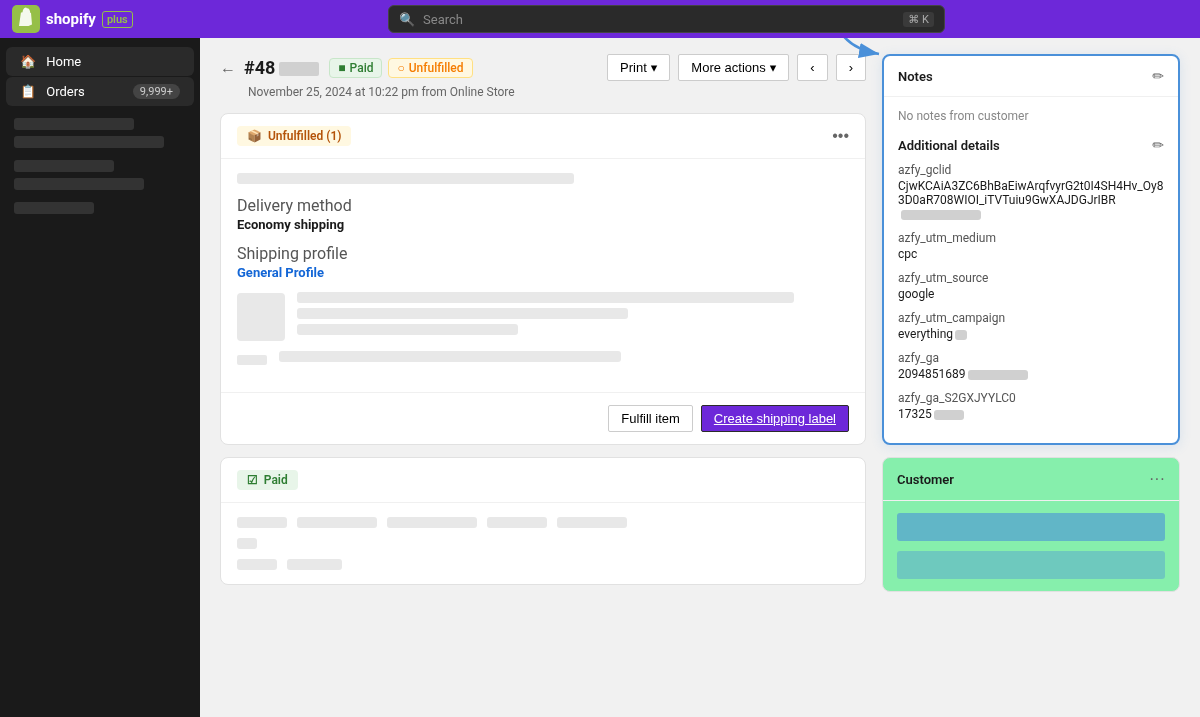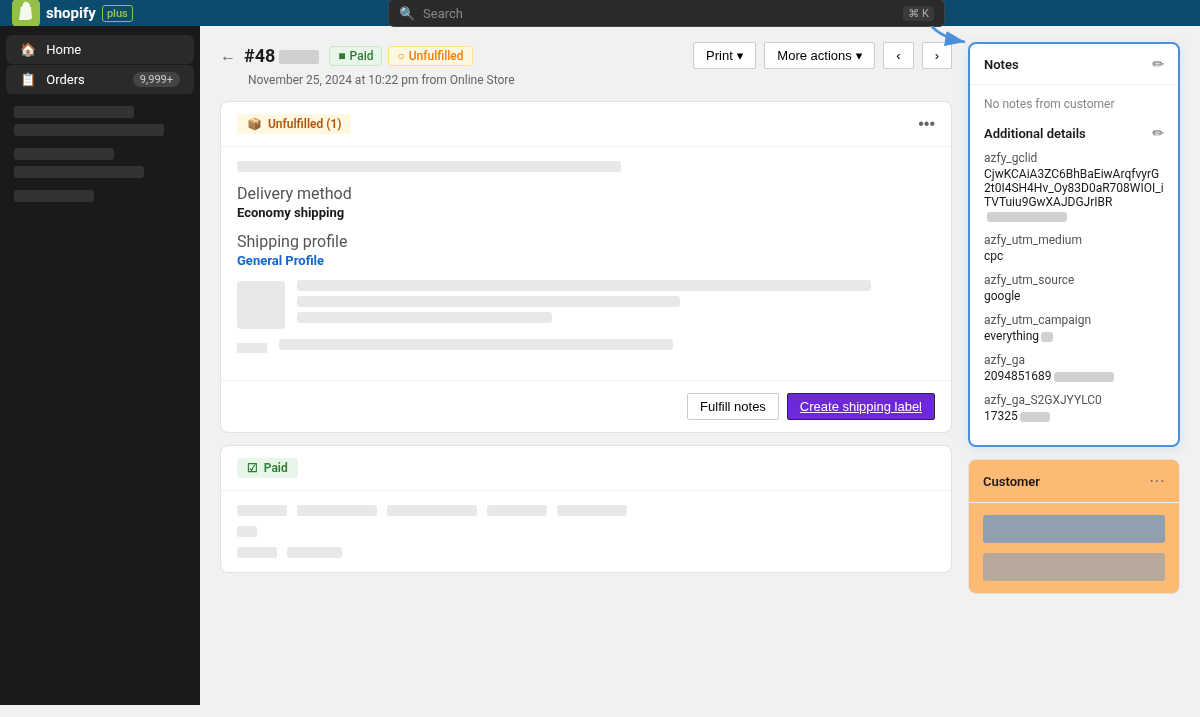--- a/index.html
+++ b/index.html
@@ -1,21 +1,21 @@
 <!DOCTYPE html>
 <html><head>
   <meta charset="utf-8">
   <style>
     * { box-sizing: border-box; margin: 0; padding: 0; }
     body { font-family: -apple-system, BlinkMacSystemFont, 'Segoe UI', Roboto, sans-serif; background: #f1f1f1; color: #1a1a1a; font-size: 13px; }
 
     
     .topnav {
-      background: #0c4a6e;
-      height: 26px;
+      background: #6d28d9;
+      height: 38px;
       display: flex;
       align-items: center;
       padding: 0 12px;
       gap: 12px;
     }
     .topnav-logo {
       display: flex;
       align-items: center;
       gap: 6px;
     }
@@ -270,21 +270,21 @@
       gap: 10px;
     }
     .paid-col {
       height: 11px;
       background: #e8e8e8;
       border-radius: 3px;
     }
 
     
     .right-col {
-      width: 212px;
+      width: 298px;
       flex-shrink: 0;
     }
 
     
     .notes-card {
       background: #fff;
       border-radius: 8px;
       border: 2px solid #4a90d9;
       margin-bottom: 12px;
       position: relative;
@@ -336,21 +336,21 @@
       margin-bottom: 2px;
     }
     .detail-value {
       font-size: 12px;
       color: #1a1a1a;
       word-break: break-all;
     }
 
     
     .customer-card {
-      background: #fdba74;
+      background: #86efac;
       border-radius: 8px;
       border: 1px solid #e1e1e1;
       margin-bottom: 12px;
     }
     .customer-header {
       display: flex;
       align-items: center;
       padding: 12px 14px;
       border-bottom: 1px solid #f0f0f0;
     }
@@ -502,21 +502,21 @@
           <div class="product-row">
             <div style="width:30px;height:10px;background:#e8e8e8;border-radius:2px;flex-shrink:0;"></div>
             <div class="product-details">
               <div class="placeholder-line medium"></div>
             </div>
           </div>
 
         </div>
         <div class="card-footer">
           <button class="btn">
-            <span>Fulfill notes</span>
+            <span>Fulfill item</span>
           </button>
           <button class="btn btn-primary">
             <span>Create shipping label</span>
           </button>
         </div>
       </div>
 
       <div class="card">
         <div class="card-header">
           <span class="paid-badge-inline">

